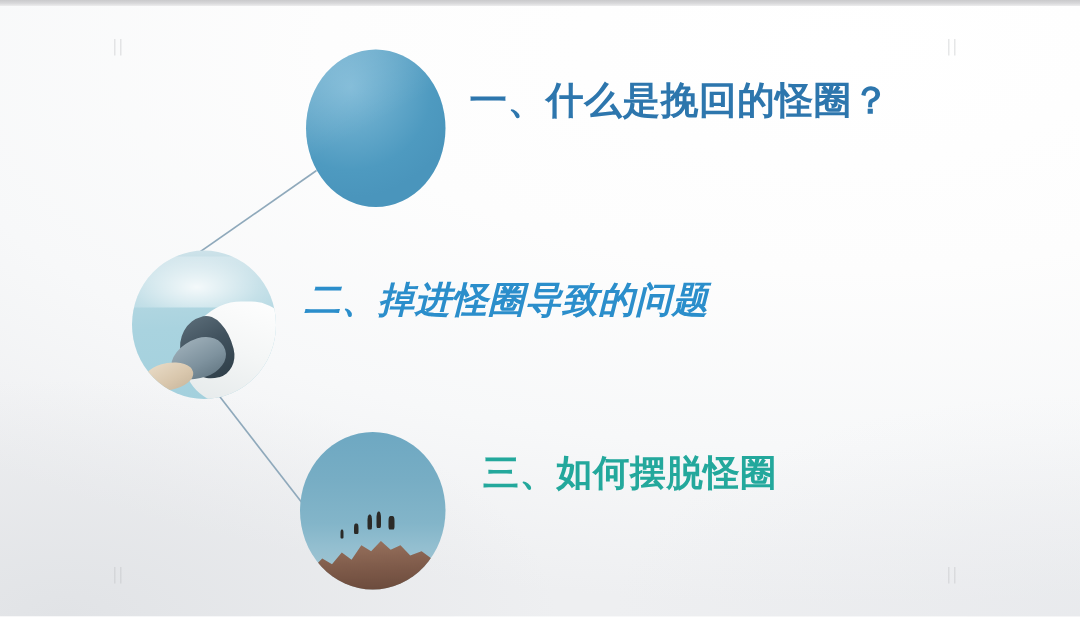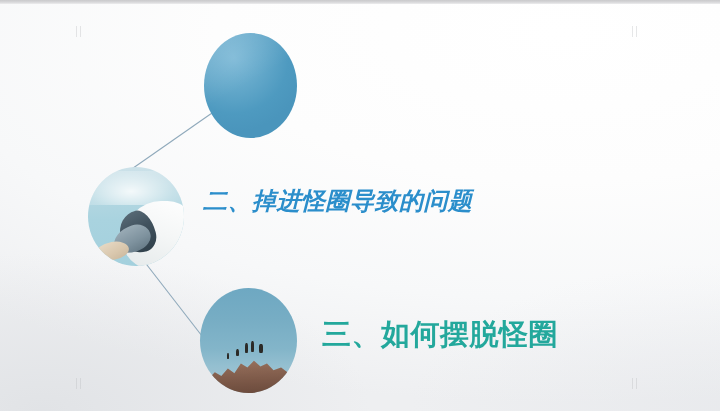--- a/index.html
+++ b/index.html
@@ -212,22 +212,22 @@
   }
   .heading-2 {
     left: 203px;
     top: 189px;
     font-size: 24px;
     color: #2b8ecb;
     font-style: italic;
   }
   .heading-3 {
     left: 322px;
-    top: 320px;
-    font-size: 29px;
+    top: 304px;
+    font-size: 24px;
     color: #23a89c;
   }
 </style>
 </head>
 <body>
 
 <div class="slide">
 
   <div class="bg-wash"></div>
 
@@ -239,20 +239,21 @@
   <div class="corner-tick tick-br"></div>
 
   <svg class="connectors" width="720" height="411" viewBox="0 0 720 411">
     <line x1="212" y1="113" x2="116" y2="180" stroke="#8fa9bb" stroke-width="1.1"></line>
     <line x1="140" y1="256" x2="226" y2="367" stroke="#8fa9bb" stroke-width="1.1"></line>
   </svg>
 
   <div class="node-circle circle-1">
     <div class="sky-haze"></div>
   </div>
+  <div class="heading heading-1">一、什么是挽回的怪圈？</div>
 
   <div class="node-circle circle-2">
     <div class="cloud-band"></div>
     <div class="bird-body"></div>
     <div class="bird-wing"></div>
     <div class="bird-wing2"></div>
     <div class="bird-tail"></div>
   </div>
   <div class="heading heading-2">二、掉进怪圈导致的问题</div>
 

